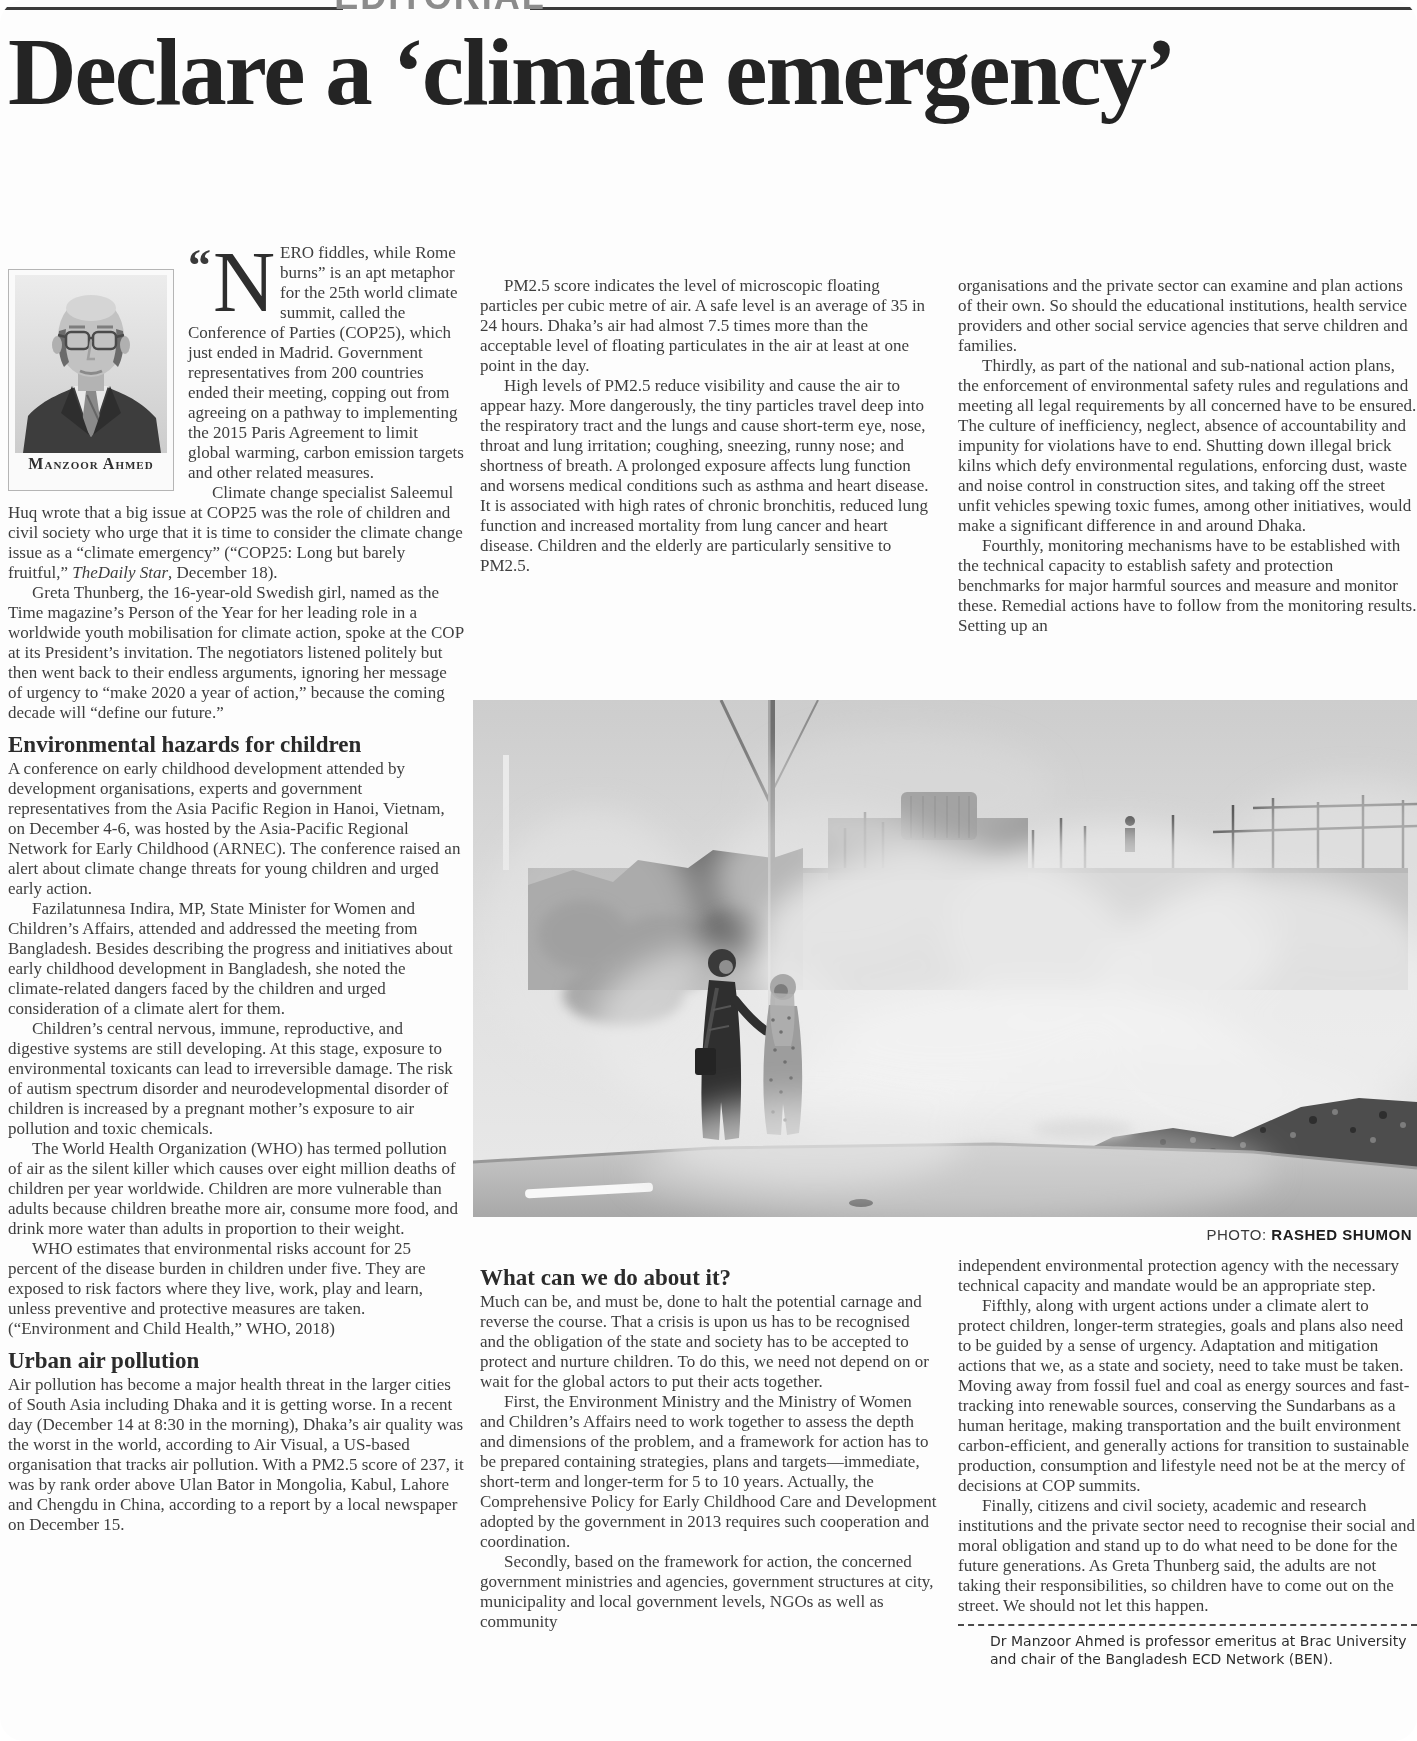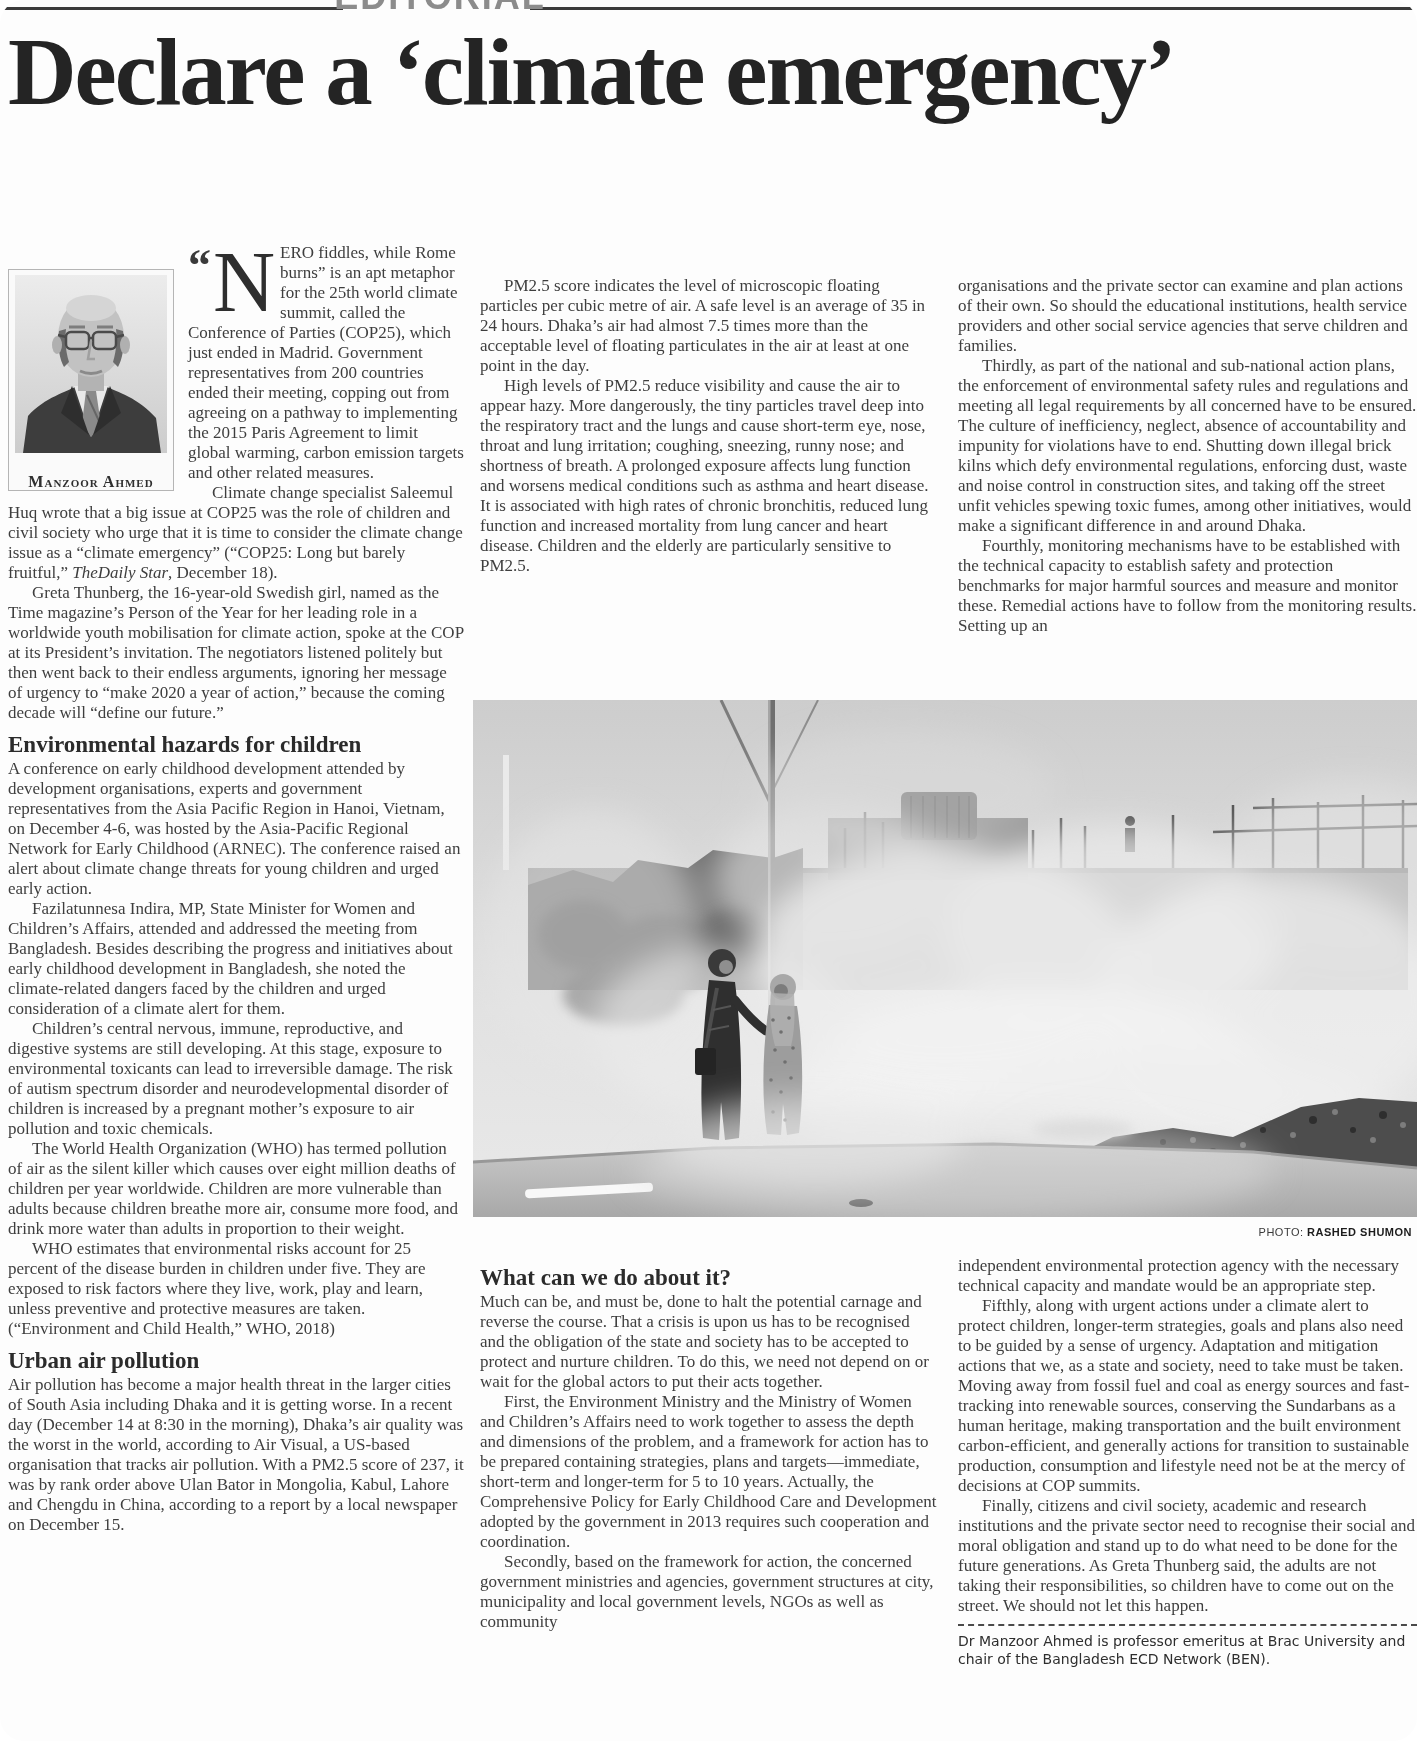--- a/index.html
+++ b/index.html
@@ -39,43 +39,43 @@
   .col3bot { left:958px; top:1256px; width:459px; height:485px;  overflow:hidden; }
   
   .author-box {
     float:left; width:166px; height:222px; margin:26px 14px 6px 0;
     border:1px solid #b5b5b5; background:#fafafa; box-sizing:border-box;
     padding:5px; text-align:center;
   }
   .author-box svg { width:152px; height:178px; display:block; margin:0 auto; }
   .author-name {
     font-variant:small-caps; font-weight:bold; font-size:16px; letter-spacing:1px;
-    color:#2e2e2e; margin-top:19px;
+    color:#2e2e2e; margin-top:1px;
   }
   
   .lead-quote {
     float:left; font-weight:bold; font-size:46px; line-height:40px; height:40px;
     padding-top:3px; margin-right:2px; color:#3a3a3a;
   }
   .dropcap {
     float:left; font-size:86px; line-height:62px; height:64px;
     padding:8px 5px 0 0; color:#2e2e2e;
   }
   
   .photo { position:absolute; left:473px; top:700px; width:944px; height:517px; background:#dcdcdc; }
   .photo svg { display:block; width:100%; height:100%; }
   .credit {
     position:absolute; top:1226px; left:1012px; width:400px; text-align:right;
-    font-family:"Liberation Sans", sans-serif; font-size:11px; letter-spacing:0.5px; color:#3a3a3a;
+    font-family:"Liberation Sans", sans-serif; font-size:15px; letter-spacing:0.5px; color:#3a3a3a;
   }
   .credit .credit-name { font-weight:bold; color:#1c1c1c; }
   
   .divider { border:none; border-top:2px dashed #4a4a4a; margin:8px 0 6px 0; }
   .bio {
-    font-family:"DejaVu Sans", sans-serif; font-size:14px; line-height:18px; color:#2e2e2e;
+    font-family:"DejaVu Sans", sans-serif; font-size:14px; line-height:18px; color:#2e2e2e;margin-left:32px;
   }
 </style>
 </head>
 <body>
 
 <div class="page">
 
   <div class="rule rule-left"></div>
   <div class="rule rule-right"></div>
   <div class="section-label-clip">

